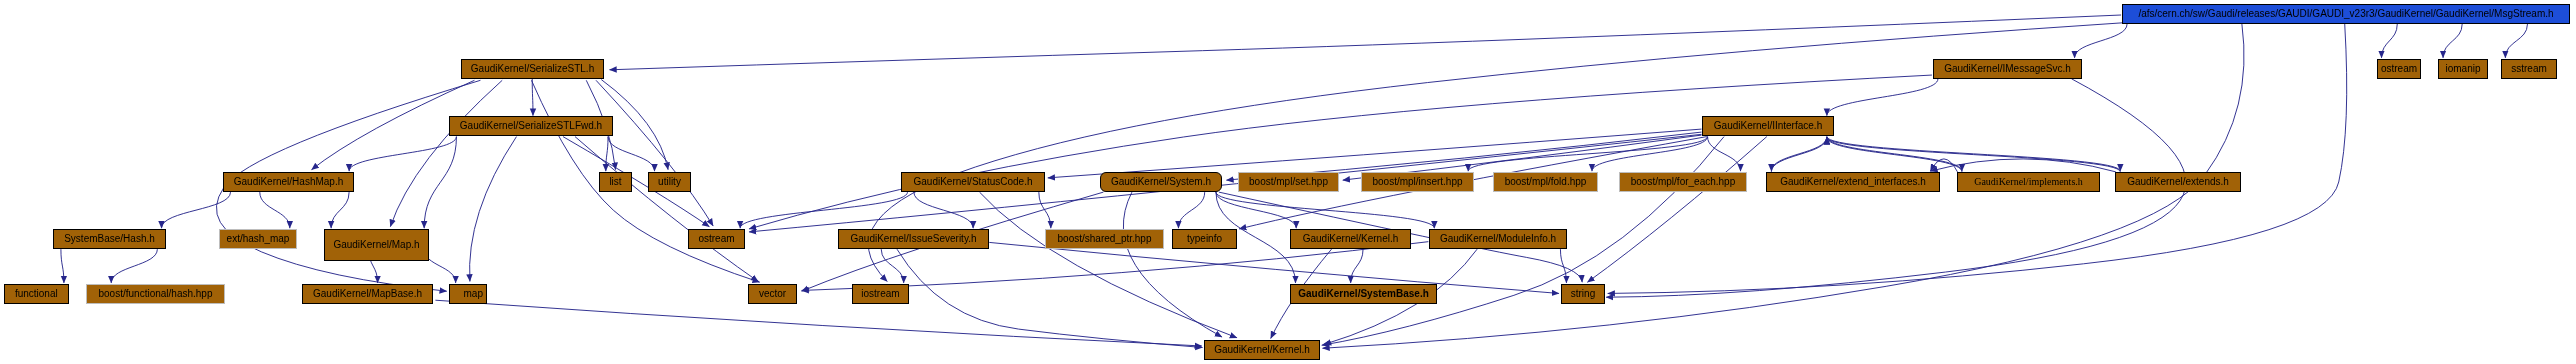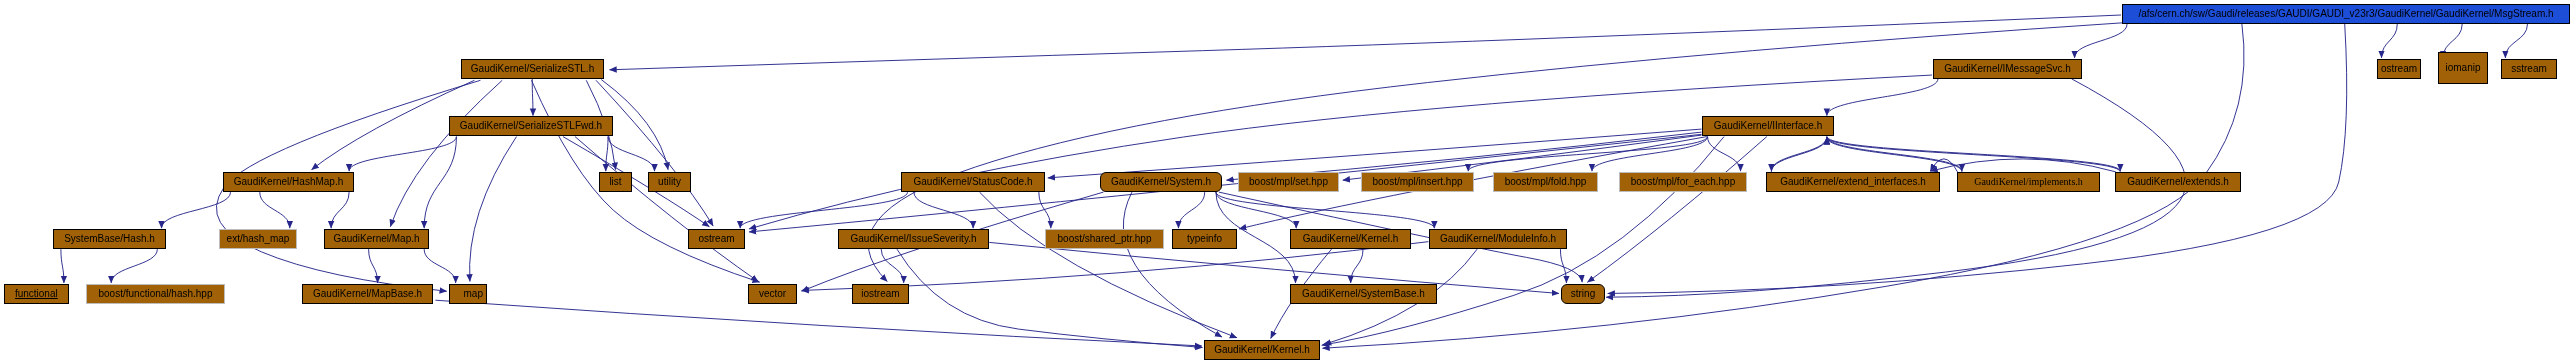--- a/index.html
+++ b/index.html
@@ -94,49 +94,49 @@
       <path d="M 1814 332 C 1814 354.5 1797.5 354.5 1797.5 377" class="edge" marker-end="url(#arrow)"></path>
       <path d="M 1966 332 Q 1906 415 1762 459" class="edge" marker-end="url(#arrow)"></path>
       <path d="M 2077 332 C 2077 354.5 2085 354.5 2085 377" class="edge" marker-end="url(#arrow)"></path>
       <path d="M 1901 322 Q 1500 372 1066 387" class="edge" marker-end="url(#arrow)"></path>
     </svg>
   <div class="nodes-layer">
       <div class="node root" style="left: 2122px; top: 3.8px; width: 448px; height: 20px;">/afs/cern.ch/sw/Gaudi/releases/GAUDI/GAUDI_v23r3/GaudiKernel/GaudiKernel/MsgStream.h</div>
       <div class="node internal" style="left: 461px; top: 59px; width: 143px; height: 20px;">GaudiKernel/SerializeSTL.h</div>
       <div class="node internal" style="left: 1933px; top: 59px; width: 149px; height: 20px;">GaudiKernel/IMessageSvc.h</div>
       <div class="node internal" style="left: 2377px; top: 59px; width: 44px; height: 20px;">ostream</div>
-      <div class="node internal" style="left: 2438px; top: 52px; width: 50px; height: 32px; text-align: center;">iomanip</div>
+      <div class="node internal" style="left: 2438px; top: 59px; width: 50px; height: 20px; text-align: center;">iomanip</div>
       <div class="node internal" style="left: 2501px; top: 59px; width: 56px; height: 20px;">sstream</div>
       <div class="node internal" style="left: 449px; top: 116px; width: 164px; height: 20px;">GaudiKernel/SerializeSTLFwd.h</div>
       <div class="node internal" style="left: 1702px; top: 116px; width: 132px; height: 20px;">GaudiKernel/IInterface.h</div>
       <div class="node internal" style="left: 223px; top: 172px; width: 131px; height: 20px;">GaudiKernel/HashMap.h</div>
       <div class="node internal" style="left: 599px; top: 172px; width: 33px; height: 20px;">list</div>
       <div class="node internal" style="left: 648px; top: 172px; width: 43px; height: 20px;">utility</div>
       <div class="node internal" style="left: 901px; top: 172px; width: 144px; height: 20px;">GaudiKernel/StatusCode.h</div>
       <div class="node internal" style="left: 1100px; top: 172px; width: 122px; height: 20px; border-radius: 6px;">GaudiKernel/System.h</div>
       <div class="node external" style="left: 1238px; top: 172px; width: 101px; height: 20px;">boost/mpl/set.hpp</div>
       <div class="node external" style="left: 1361px; top: 172px; width: 113px; height: 20px;">boost/mpl/insert.hpp</div>
       <div class="node external" style="left: 1493px; top: 172px; width: 105px; height: 20px;">boost/mpl/fold.hpp</div>
       <div class="node external" style="left: 1619px; top: 172px; width: 128px; height: 20px;">boost/mpl/for_each.hpp</div>
       <div class="node internal" style="left: 1766px; top: 172px; width: 174px; height: 20px;">GaudiKernel/extend_interfaces.h</div>
       <div class="node internal" style="left: 1957px; top: 172px; width: 143px; height: 20px; font-family: Liberation Serif, serif;">GaudiKernel/implements.h</div>
       <div class="node internal" style="left: 2115px; top: 172px; width: 126px; height: 20px;">GaudiKernel/extends.h</div>
       <div class="node internal" style="left: 53px; top: 229px; width: 113px; height: 20px;">SystemBase/Hash.h</div>
       <div class="node external" style="left: 219px; top: 229px; width: 78px; height: 20px;">ext/hash_map</div>
-      <div class="node internal" style="left: 324px; top: 229px; width: 105px; height: 20px;">GaudiKernel/Map.h</div>
+      <div class="node internal" style="left: 324px; top: 229px; width: 105px; height: 32px;">GaudiKernel/Map.h</div>
       <div class="node internal" style="left: 688px; top: 229px; width: 57px; height: 20px;">ostream</div>
       <div class="node internal" style="left: 838px; top: 229px; width: 151px; height: 20px;">GaudiKernel/IssueSeverity.h</div>
       <div class="node external" style="left: 1045px; top: 229px; width: 119px; height: 20px;">boost/shared_ptr.hpp</div>
       <div class="node internal" style="left: 1172px; top: 229px; width: 65px; height: 20px;">typeinfo</div>
       <div class="node internal" style="left: 1290px; top: 229px; width: 121px; height: 20px;">GaudiKernel/Kernel.h</div>
       <div class="node internal" style="left: 1429px; top: 229px; width: 138px; height: 20px;">GaudiKernel/ModuleInfo.h</div>
-      <div class="node internal" style="left: 3.8px; top: 284px; width: 65px; height: 20px; text-decoration: underline;">functional</div>
+      <div class="node internal" style="left: 3.8px; top: 284px; width: 65px; height: 20px;">functional</div>
       <div class="node external" style="left: 86px; top: 284px; width: 139px; height: 20px;">boost/functional/hash.hpp</div>
       <div class="node internal" style="left: 302px; top: 284px; width: 131px; height: 20px;">GaudiKernel/MapBase.h</div>
       <div class="node internal" style="left: 449px; top: 284px; width: 38px; height: 20px; padding-left: 12px;">map</div>
       <div class="node internal" style="left: 748px; top: 284px; width: 49px; height: 20px;">vector</div>
       <div class="node internal" style="left: 852px; top: 284px; width: 57px; height: 20px;">iostream</div>
-      <div class="node internal" style="left: 1290px; top: 284px; width: 147px; height: 20px;">GaudiKernel/SystemBase.h</div>
-      <div class="node internal" style="left: 1561px; top: 284px; width: 44px; height: 20px; border-radius: 6px;">string</div>
+      <div class="node internal" style="left: 1290px; top: 284px; width: 147px; height: 20px; font-weight: bold;">GaudiKernel/SystemBase.h</div>
+      <div class="node internal" style="left: 1561px; top: 284px; width: 44px; height: 20px;">string</div>
       <div class="node internal" style="left: 1204px; top: 340px; width: 116px; height: 20px;">GaudiKernel/Kernel.h</div>
     </div>
 </div>
 
 
 </body></html>

